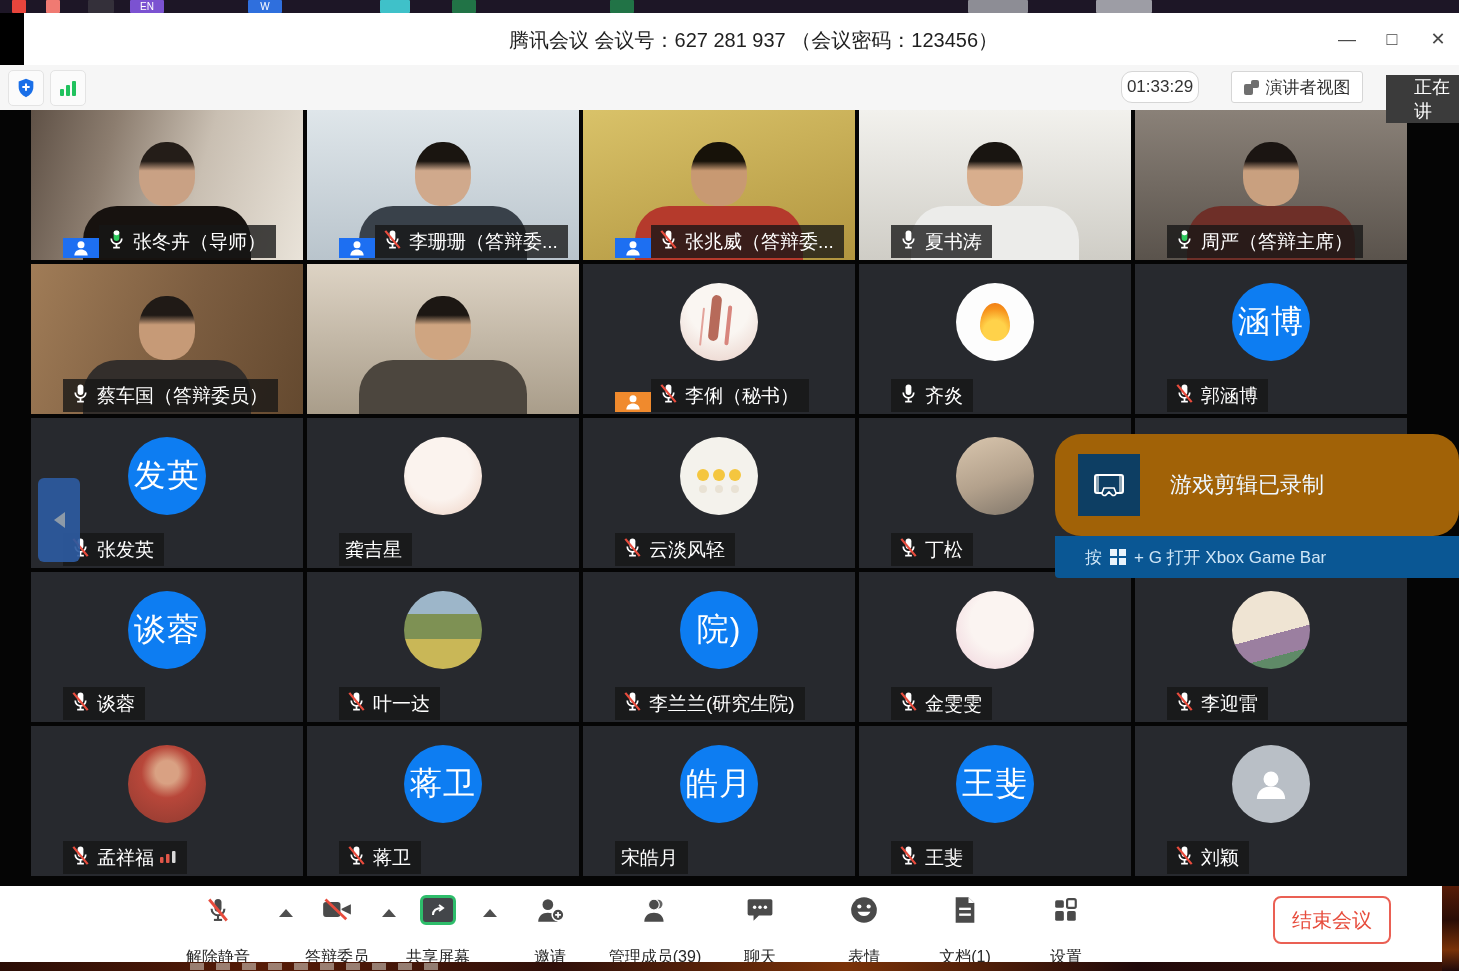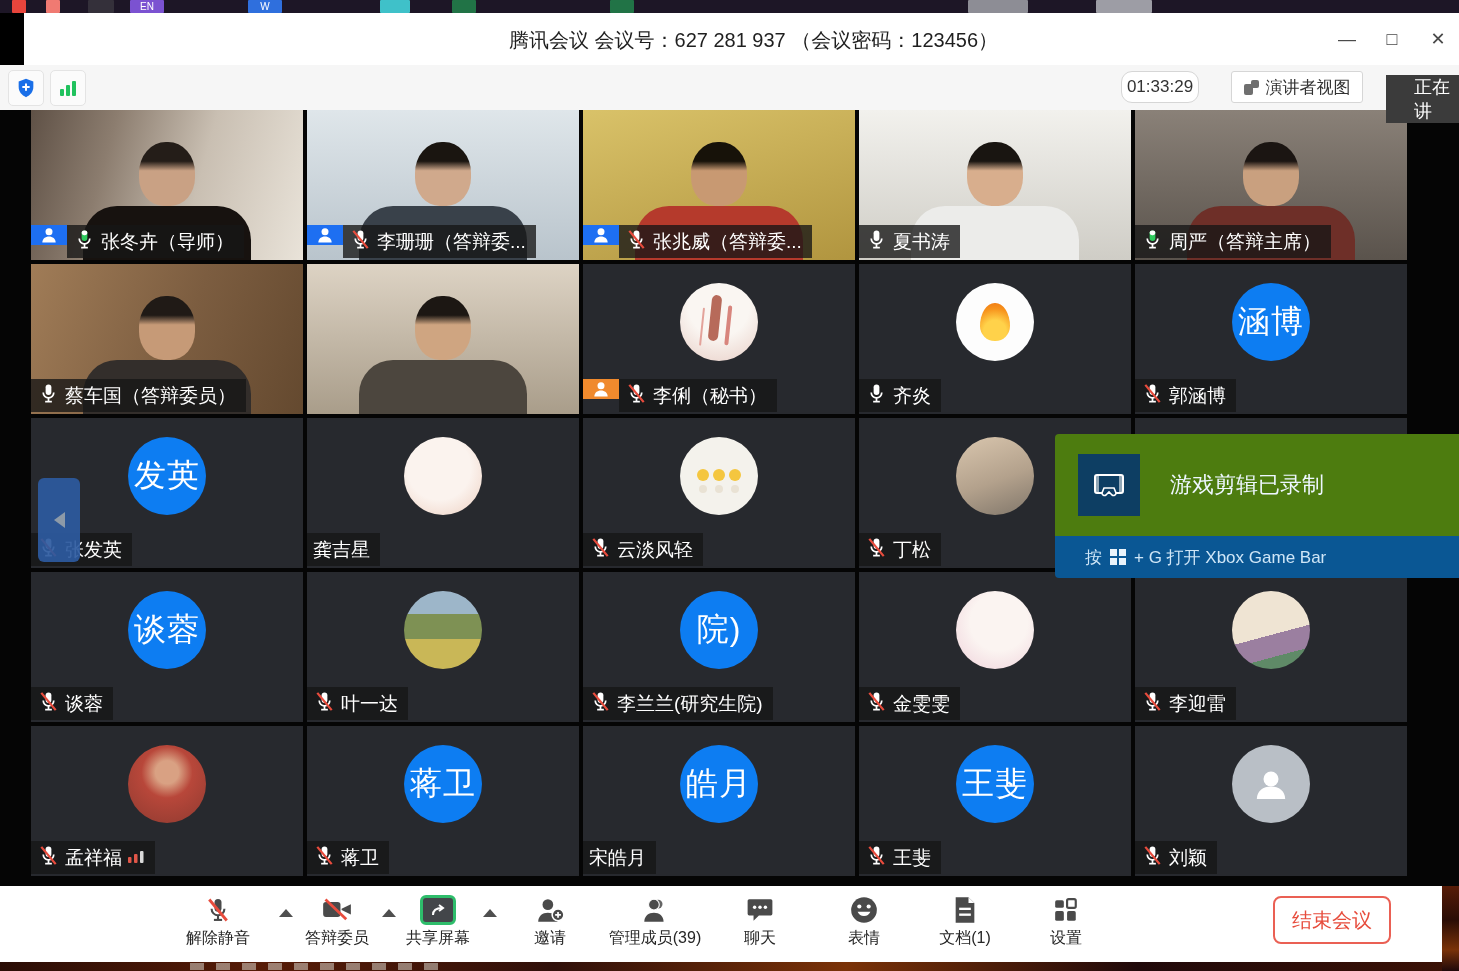--- a/index.html
+++ b/index.html
@@ -63,45 +63,45 @@
   .av-trio{background:#f4f2ec;}
   .av-trio::after{content:"";position:absolute;left:17px;top:32px;width:12px;height:12px;border-radius:50%;
          background:#f4c63f;box-shadow:16px 0 0 #f4c63f,32px 0 0 #f4c63f,0 14px 0 -2px #e9e2d4,16px 14px 0 -2px #e9e2d4,32px 14px 0 -2px #e9e2d4;}
   .av-cake{background:linear-gradient(160deg,#d9c6ae 0%,#b3a18c 55%,#80766a 100%);}
   .av-scenery{background:linear-gradient(180deg,#9db6c9 0 30%,#7e9154 30% 62%,#c9b757 62% 100%);}
   .av-cat{background:radial-gradient(circle at 55% 40%,#fbf4f1 45%,#f3dde2 80%,#eccdd6 100%);}
   .av-girl{background:linear-gradient(165deg,#efe4d3 0 55%,#9b7fa0 55% 78%,#5f8a67 78% 100%);}
   .av-kid{background:radial-gradient(circle at 50% 35%,#d9a183 18%,#b8473a 40%,#8e3a30 100%);}
   .av-person{background:#b9bfc6;}
 
-  .labelrow{position:absolute;left:0;bottom:2px;display:flex;align-items:flex-start;max-width:100%;z-index:3;}
+  .labelrow{position:absolute;left:0;bottom:2px;display:flex;align-items:flex-end;max-width:100%;z-index:3;padding-left:32px;}
   .badge{width:36px;display:flex;align-items:center;justify-content:center;flex:0 0 36px;}
   .badge.blue{background:#1d6ff2;} .badge.orange{background:#f08a2d;}
   .labelbar{display:flex;align-items:center;gap:5px;background:rgba(22,22,22,.78);padding:0 10px 0 6px;height:33px;white-space:nowrap;overflow:hidden;}
   .pname{color:#fff;font-size:19px;}
 
   
   #panel-handle{position:absolute;left:38px;top:478px;width:42px;height:84px;background:rgba(45,90,160,.92);
       border-radius:6px;z-index:25;display:flex;align-items:center;justify-content:center;}
   #panel-handle .tri{width:0;height:0;border-top:8px solid transparent;border-bottom:8px solid transparent;border-right:11px solid #8d9aa8;}
 
   
   #xbox-toast{position:absolute;left:1055px;top:434px;width:404px;height:144px;z-index:30;border-radius:4px 0 0 4px;overflow:hidden;}
-  #xbox-top{position:absolute;left:0;top:0;right:0;height:102px;background:#4d7c0f;display:flex;align-items:center;}
+  #xbox-top{position:absolute;left:0;top:0;right:0;height:102px;background:#a16207;display:flex;align-items:center;border-radius:26px;}
   #xbox-icon{width:62px;height:62px;background:#0d3e63;margin-left:23px;display:flex;align-items:center;justify-content:center;}
   #xbox-title{margin-left:30px;color:#eef7ff;font-size:22px;}
   #xbox-bottom{position:absolute;left:0;bottom:0;right:0;height:42px;background:#0a5794;display:flex;align-items:center;gap:8px;
       padding-left:30px;color:#cfe6f7;font-size:17px;}
   .winlogo{display:inline-block;width:16px;height:16px;position:relative;}
   .winlogo i{position:absolute;width:7px;height:7px;background:#e9f3fb;}
   .winlogo .p1{left:0;top:0;} .winlogo .p2{left:9px;top:0;} .winlogo .p3{left:0;top:9px;} .winlogo .p4{left:9px;top:9px;}
 
   
   #toolbar{position:absolute;left:0;top:886px;width:1459px;height:76px;background:#fff;}
-  .tb-item{position:absolute;top:9px;display:flex;flex-direction:column;align-items:center;gap:3px;color:#262626;font-size:16px;}
+  .tb-item{position:absolute;top:9px;display:flex;flex-direction:column;align-items:center;gap:22px;color:#262626;font-size:16px;}
   .tb-item .ic{height:30px;display:flex;align-items:center;justify-content:center;}
   .tb-caret{position:absolute;top:23px;width:0;height:0;border-left:7px solid transparent;border-right:7px solid transparent;border-bottom:8px solid #4f4f4f;}
   #tb-1{left:128px;width:180px;} #tb-2{left:247px;width:180px;} #tb-3{left:348px;width:180px;}
   #tb-4{left:460px;width:180px;} #tb-5{left:565px;width:180px;} #tb-6{left:670px;width:180px;}
   #tb-7{left:774px;width:180px;} #tb-8{left:875px;width:180px;} #tb-9{left:976px;width:180px;}
   #caret-1{left:279px;} #caret-2{left:382px;} #caret-3{left:483px;}
   #end-btn{position:absolute;left:1273px;top:10px;width:114px;height:44px;border:2px solid #ea6054;border-radius:8px;
       background:#fff;color:#e74c3c;font-size:20px;display:flex;align-items:center;justify-content:center;}
   .share-box{width:30px;height:24px;border:3px solid #2ebd6b;border-radius:6px;background:#43464a;display:flex;align-items:center;justify-content:center;}
 

